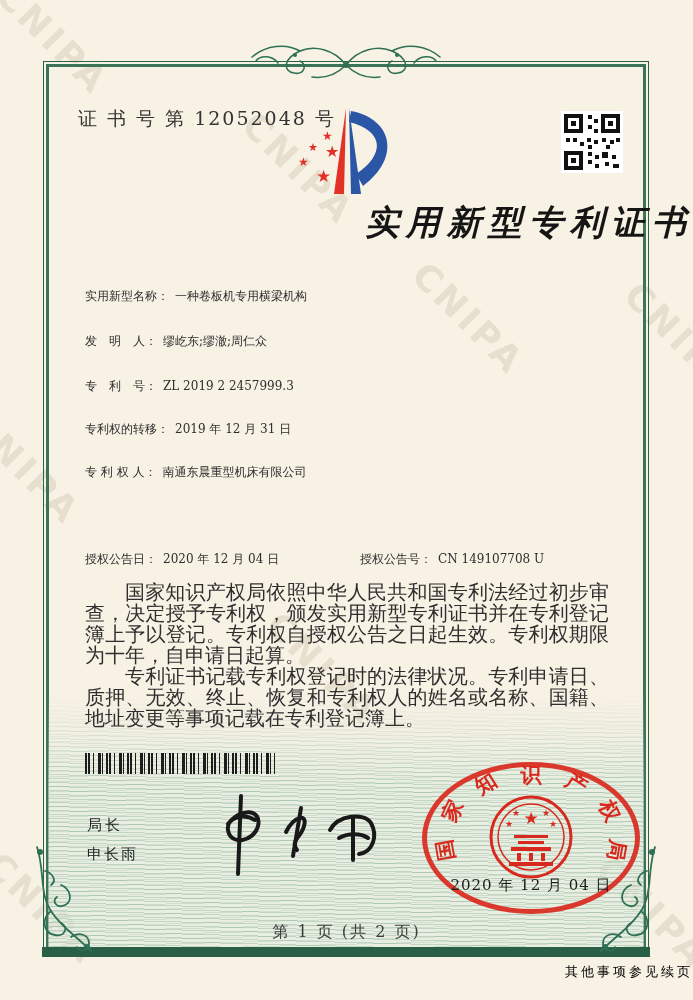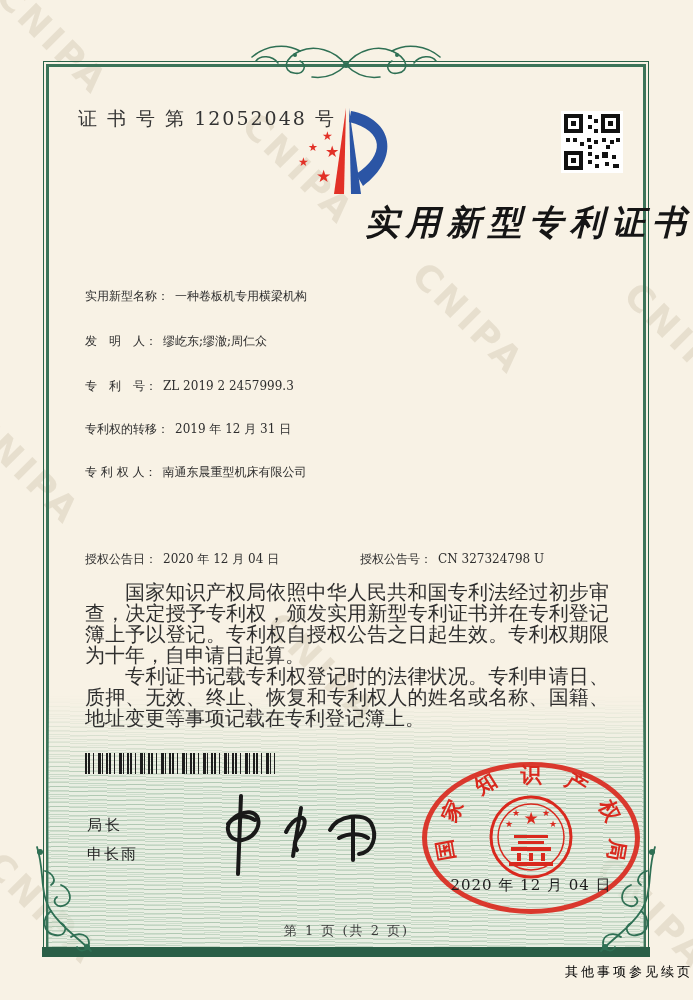--- a/index.html
+++ b/index.html
@@ -81,21 +81,21 @@
   .sc1{left:31px;top:49px;transform:translate(-50%,-50%) rotate(-65deg);}
   .sc2{left:64px;top:22px;transform:translate(-50%,-50%) rotate(-32deg);}
   .sc3{left:109px;top:13px;transform:translate(-50%,-50%) rotate(0deg);}
   .sc4{left:154px;top:22px;transform:translate(-50%,-50%) rotate(32deg);}
   .sc5{left:187px;top:49px;transform:translate(-50%,-50%) rotate(65deg);}
   .sc6{left:194px;top:88px;transform:translate(-50%,-50%) rotate(100deg);}
   .seal-date{
     position:absolute;left:422px;top:876px;width:218px;text-align:center;
     font-size:15px;color:#1c1c1c;letter-spacing:1px;z-index:6;white-space:nowrap;
   }
-  .page-info{position:absolute;left:0;right:0;top:922px;text-align:center;font-size:13px;letter-spacing:2px;color:#3c3c3c;z-index:3;}
+  .page-info{position:absolute;left:0;right:0;top:922px;text-align:center;font-size:16px;letter-spacing:2px;color:#3c3c3c;z-index:3;}
   .continuation{position:absolute;left:0;right:0;top:963px;text-align:right;font-size:13px;letter-spacing:3px;color:#000000;z-index:3;}
 </style>
 </head>
 <body>
 
 <div class="page">
 
   <div class="wm wm1">CNIPA</div>
   <div class="wm wm2">CNIPA</div>
   <div class="wm wm3">CNIPA</div>
@@ -225,21 +225,21 @@
   </div>
   <div class="row r3">
     <span>专利权的转移：</span><span class="val">2019 年 12 月 31 日</span>
   </div>
   <div class="row r4">
     <span>专 利 权 人：</span><span class="val">南通东晨重型机床有限公司</span>
   </div>
   <div class="row r6">
     <span>授权公告日：</span><span class="val">2020 年 12 月 04 日</span>
     <span class="cell2">
-      <span>授权公告号：</span><span class="val">CN 327324798 U</span>
+      <span>授权公告号：</span><span class="val">CN 149107708 U</span>
     </span>
   </div>
 
   <div class="paras">
     <p>国家知识产权局依照中华人民共和国专利法经过初步审查，决定授予专利权，颁发实用新型专利证书并在专利登记簿上予以登记。专利权自授权公告之日起生效。专利权期限为十年，自申请日起算。</p>
     <p>专利证书记载专利权登记时的法律状况。专利申请日、质押、无效、终止、恢复和专利权人的姓名或名称、国籍、地址变更等事项记载在专利登记簿上。</p>
   </div>
 
   <div class="barcode"></div>
 

